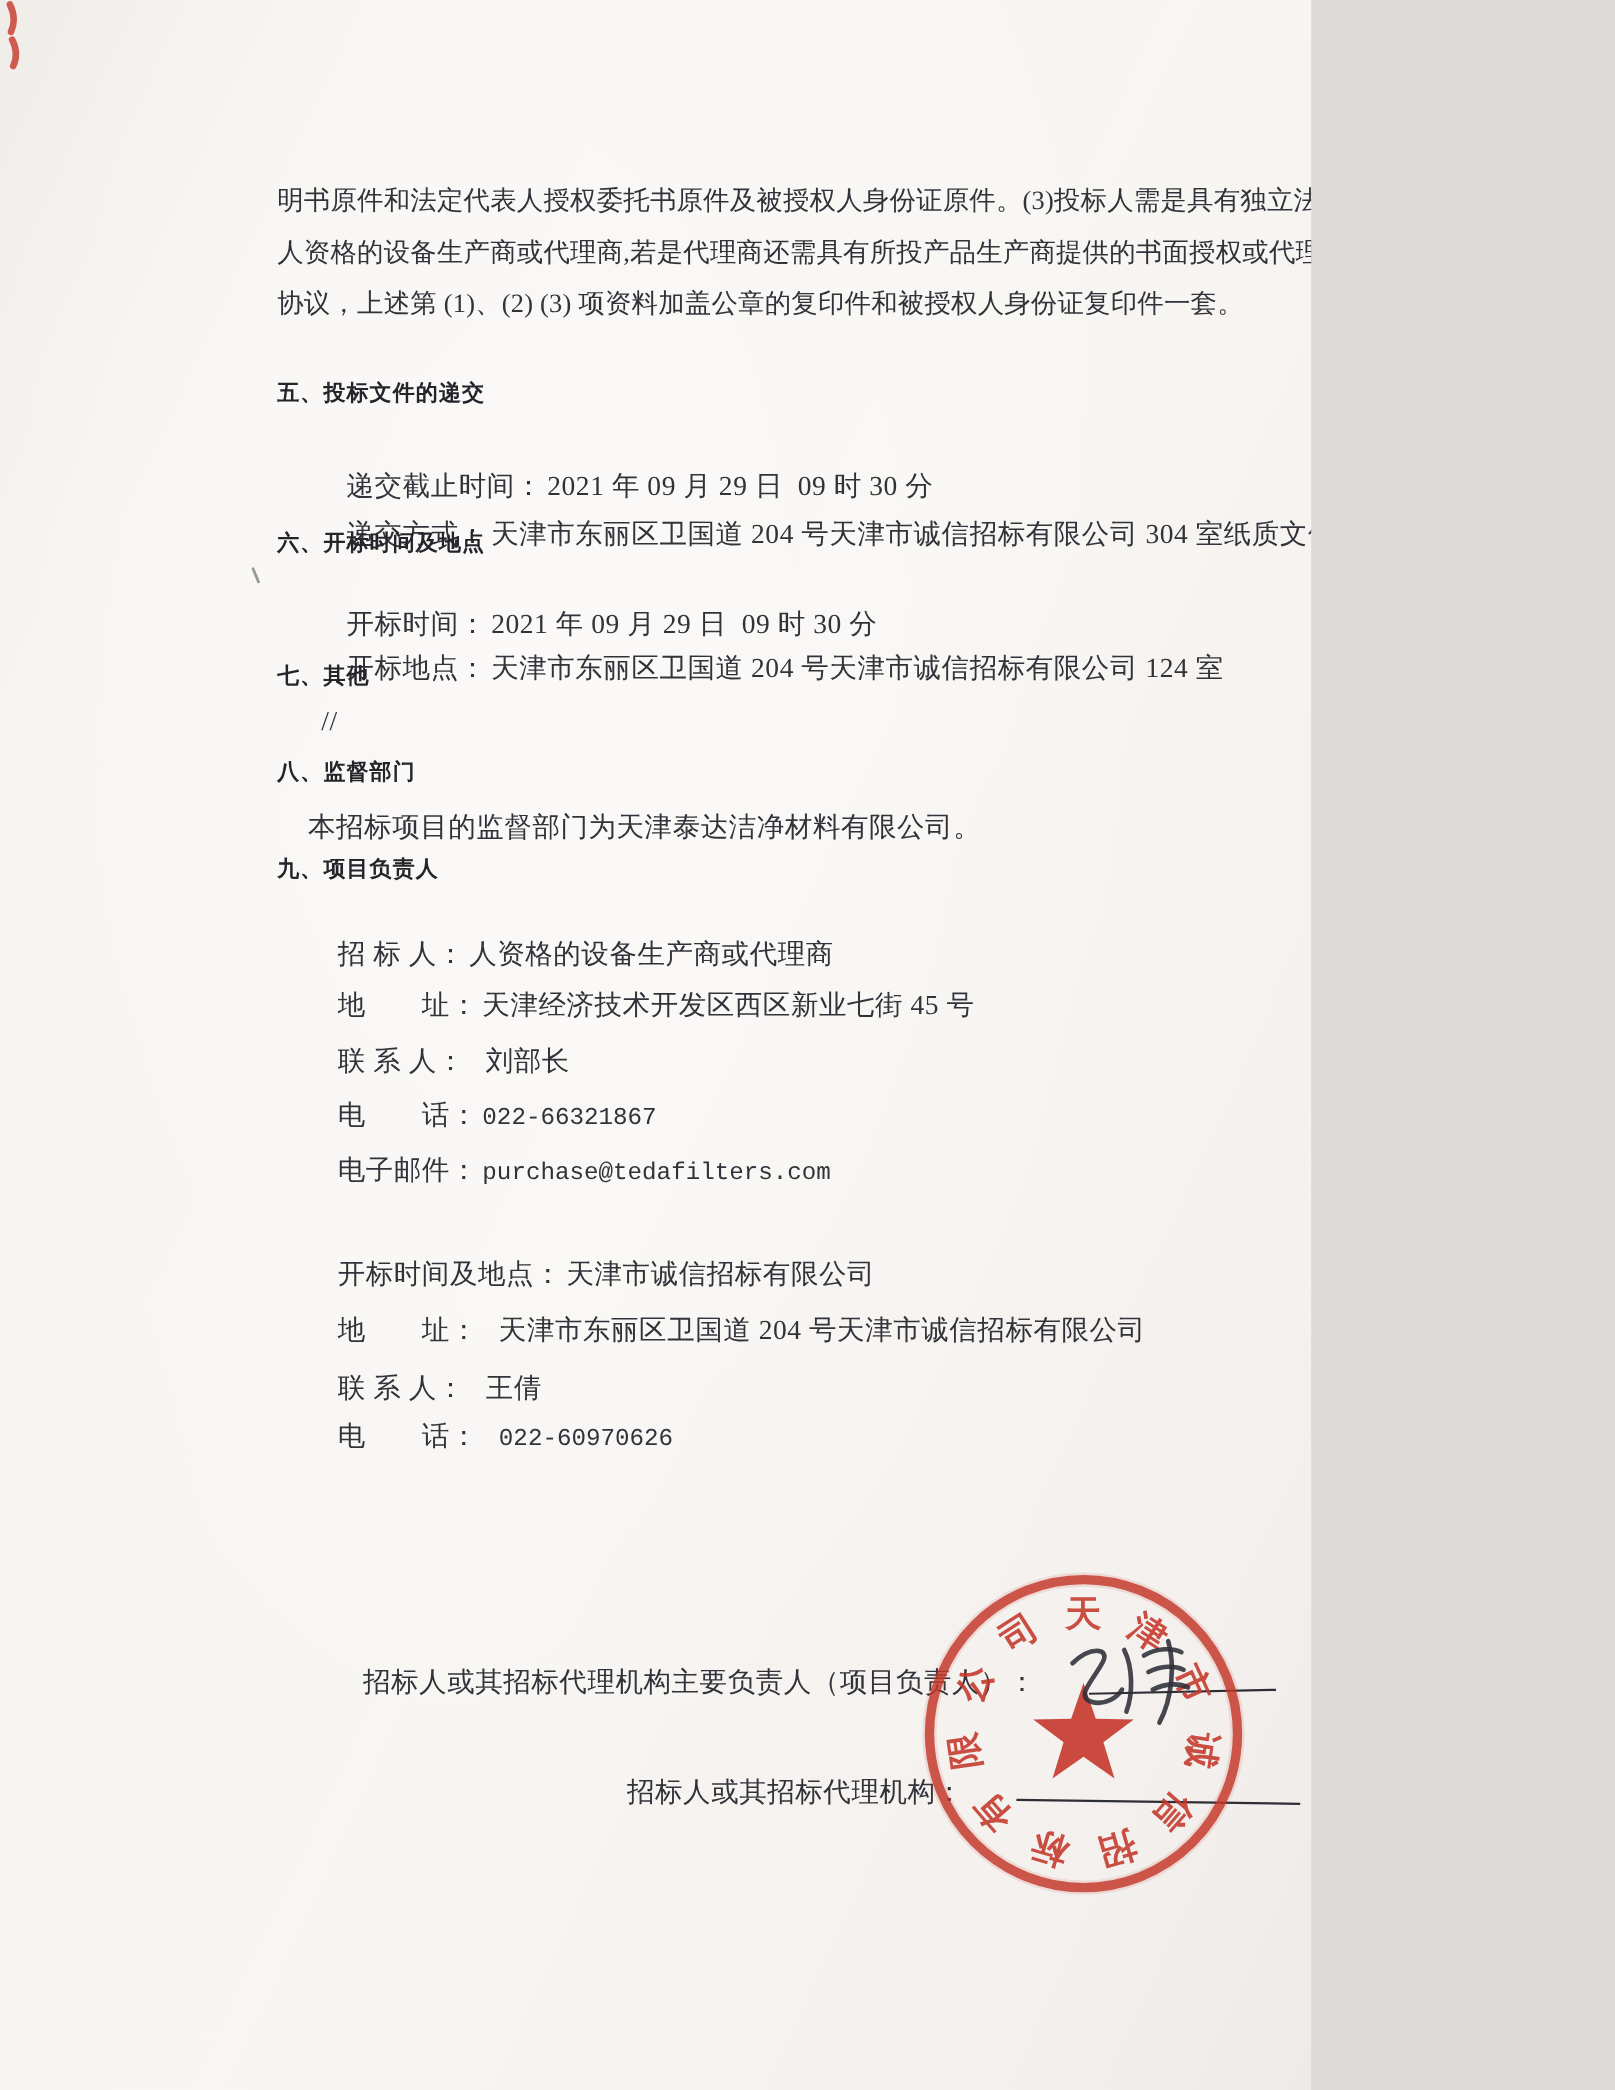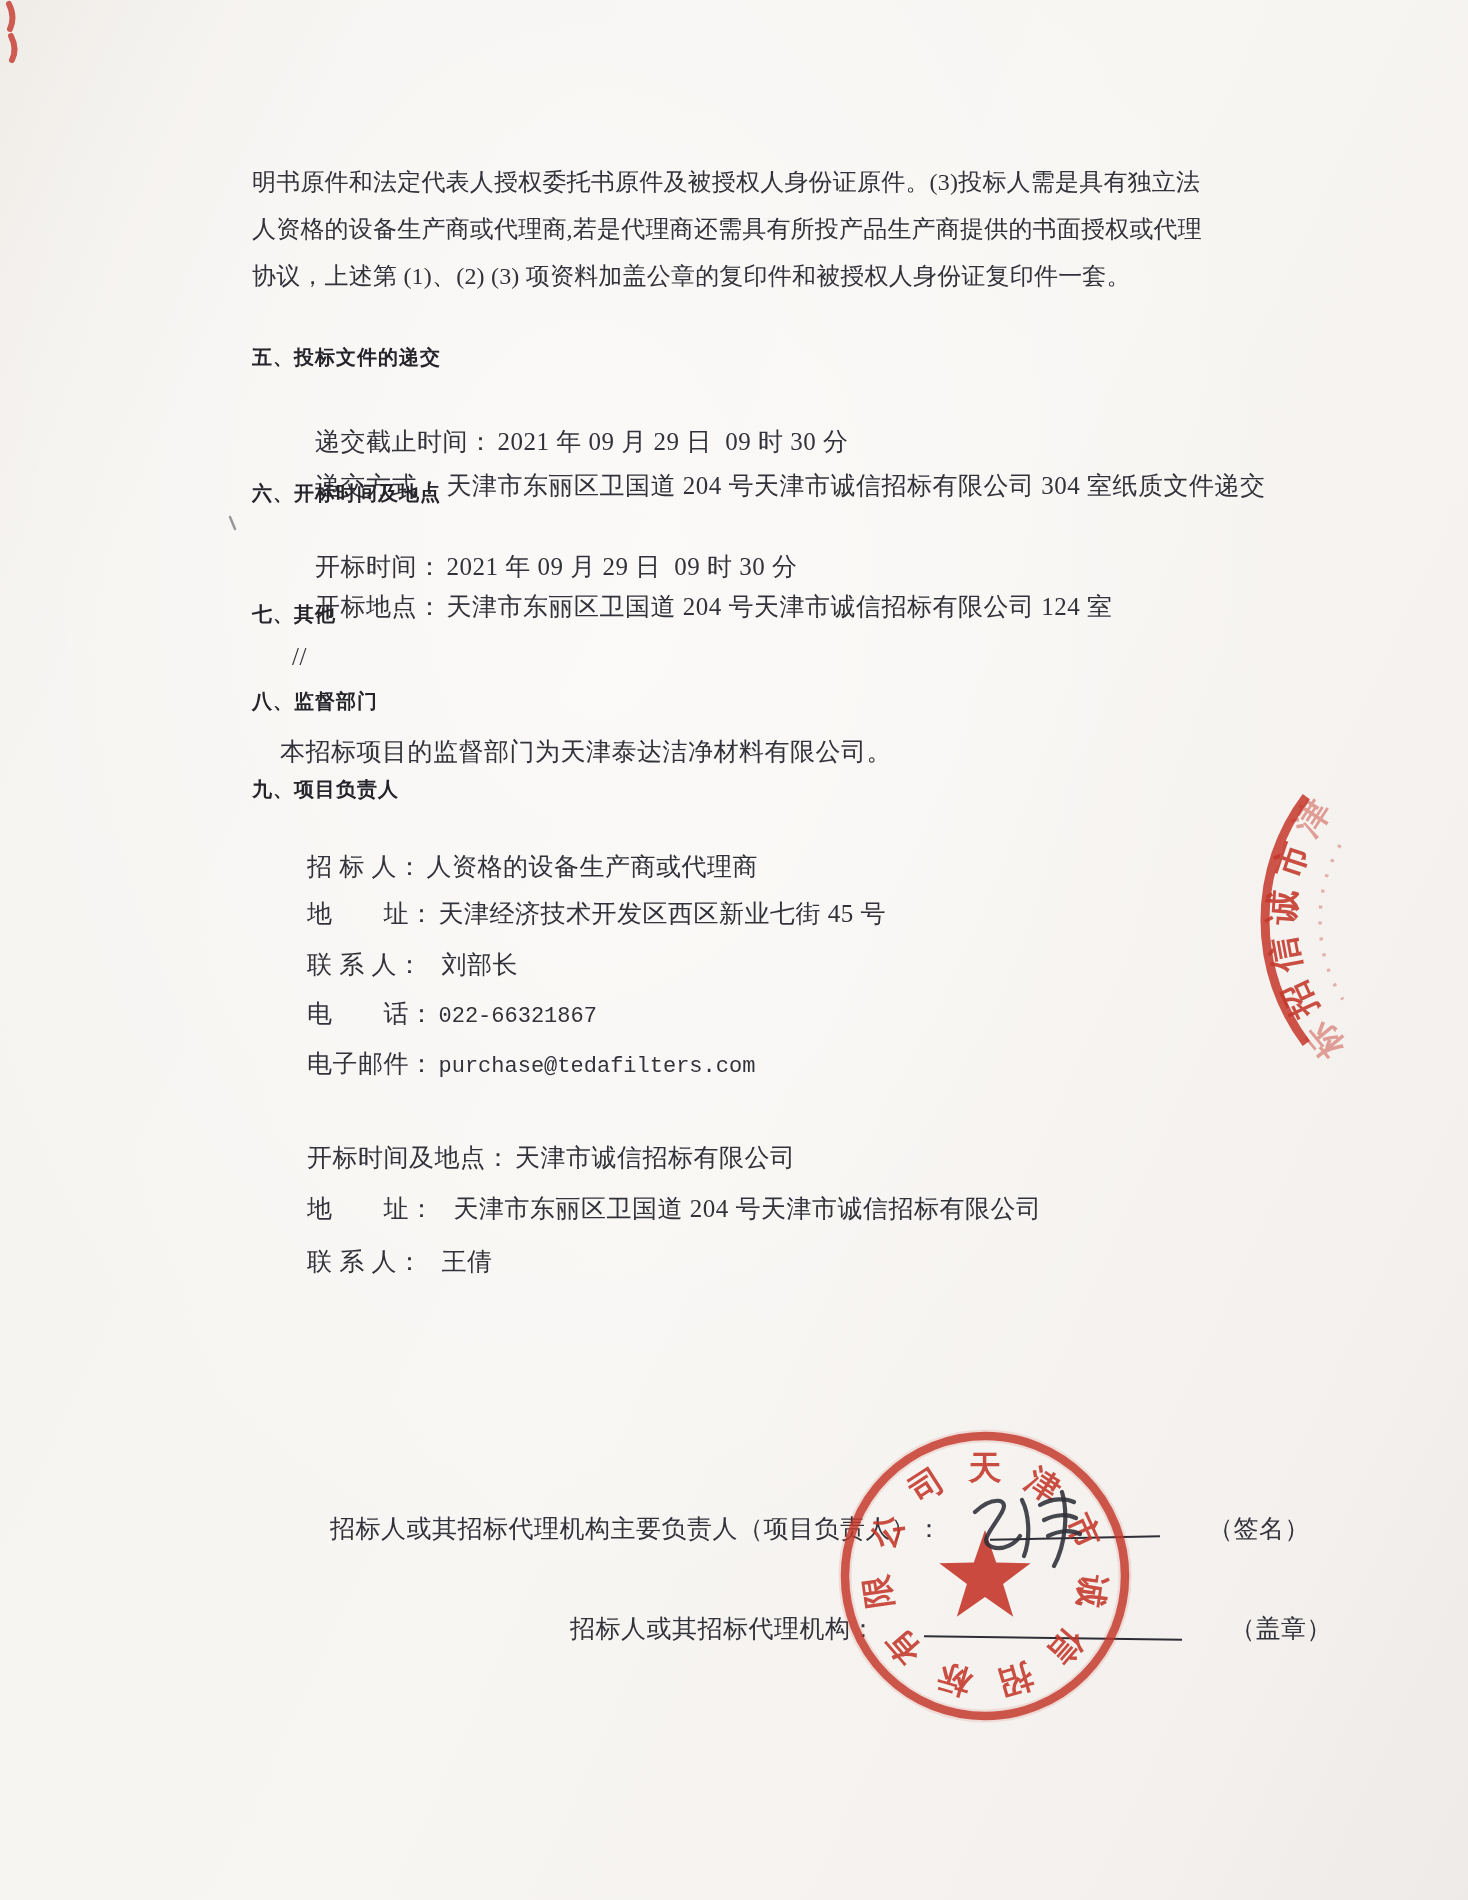--- a/index.html
+++ b/index.html
@@ -1,19 +1,19 @@
 <!DOCTYPE html>
 <html style="--seal: #c5372b;"><head>
 <meta charset="utf-8">
 <style>
   :root{ --seal:#c5372b; --ink:#32323a; }
   html,body{margin:0;padding:0;}
   body{background:#dddbd8;}
   .page{
-    position:relative; width:1468px; height:1900px; overflow:hidden;
+    position:relative; width:1192px; height:1900px; overflow:hidden;
     background:
       radial-gradient(ellipse at 40% 30%, rgba(255,255,255,.45), rgba(255,255,255,0) 60%),
       linear-gradient(115deg,#efece8 0%,#f6f4f1 16%,#f8f6f3 52%,#f3f0ed 86%,#edeae7 100%);
     font-family:"Liberation Serif","DejaVu Serif",serif;
     color:var(--ink);
     text-decoration:underline;
   }
   .t{ position:absolute; font-size:25px; letter-spacing:.5px; white-space:pre; }
   .para{ font-size:24px; letter-spacing:.2px; }
   .h{ position:absolute; font-size:20px; font-weight:700; letter-spacing:1px; color:#24242a; white-space:pre; }
@@ -80,20 +80,23 @@
 
   <div class="t" style="left:280px;top:1113px">
     <span>开标时间及地点：</span><span class="v">天津市诚信招标有限公司</span>
   </div>
   <div class="t" style="left:280px;top:1164px">
     <span>地　　址：</span><span class="v2">天津市东丽区卫国道 204 号天津市诚信招标有限公司</span>
   </div>
   <div class="t" style="left:280px;top:1217px">
     <span>联 系 人：</span><span class="v2">王倩</span>
   </div>
+  <div class="t" style="left:280px;top:1261px">
+    <span>电　　话：</span><span class="v2 mono">022-60970626</span>
+  </div>
 
   <div class="t sigrow" style="left:330px;top:1512px">
     <span>招标人或其招标代理机构主要负责人（项目负责人）：</span><span class="uline sig"></span><span>（签名）</span>
   </div>
   <div class="t sigrow" style="left:570px;top:1612px">
     <span>招标人或其招标代理机构：</span><span class="uline org"></span><span>（盖章）</span>
   </div>
 
   <svg class="overlay" width="1468" height="1900" viewBox="0 0 1468 1900">
     <g opacity=".8">

